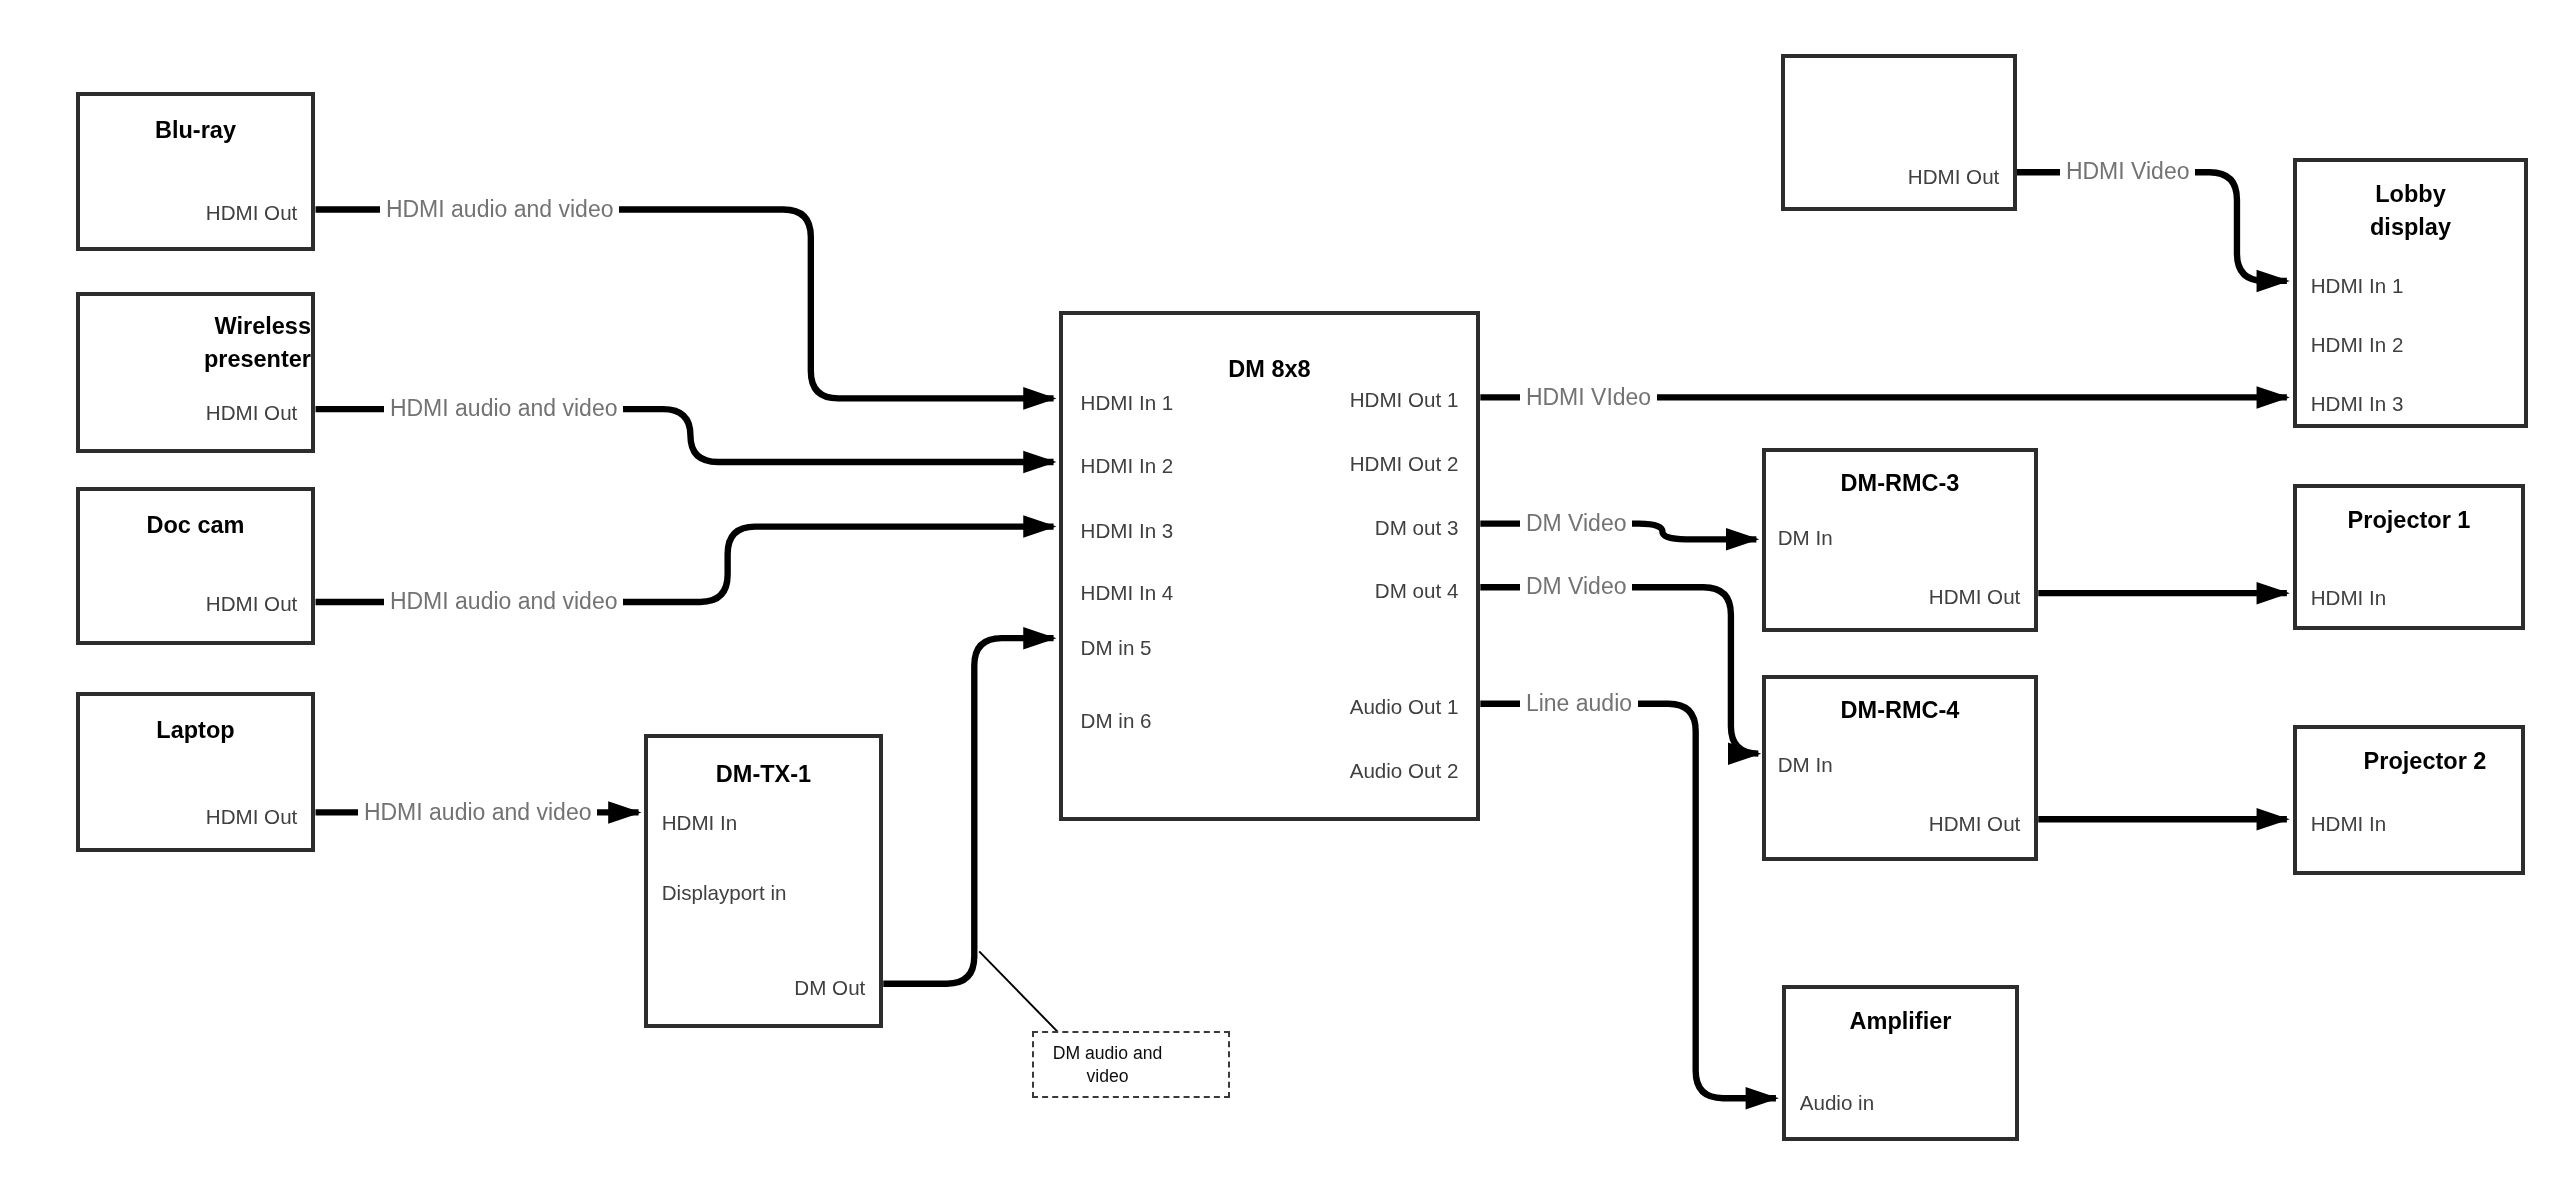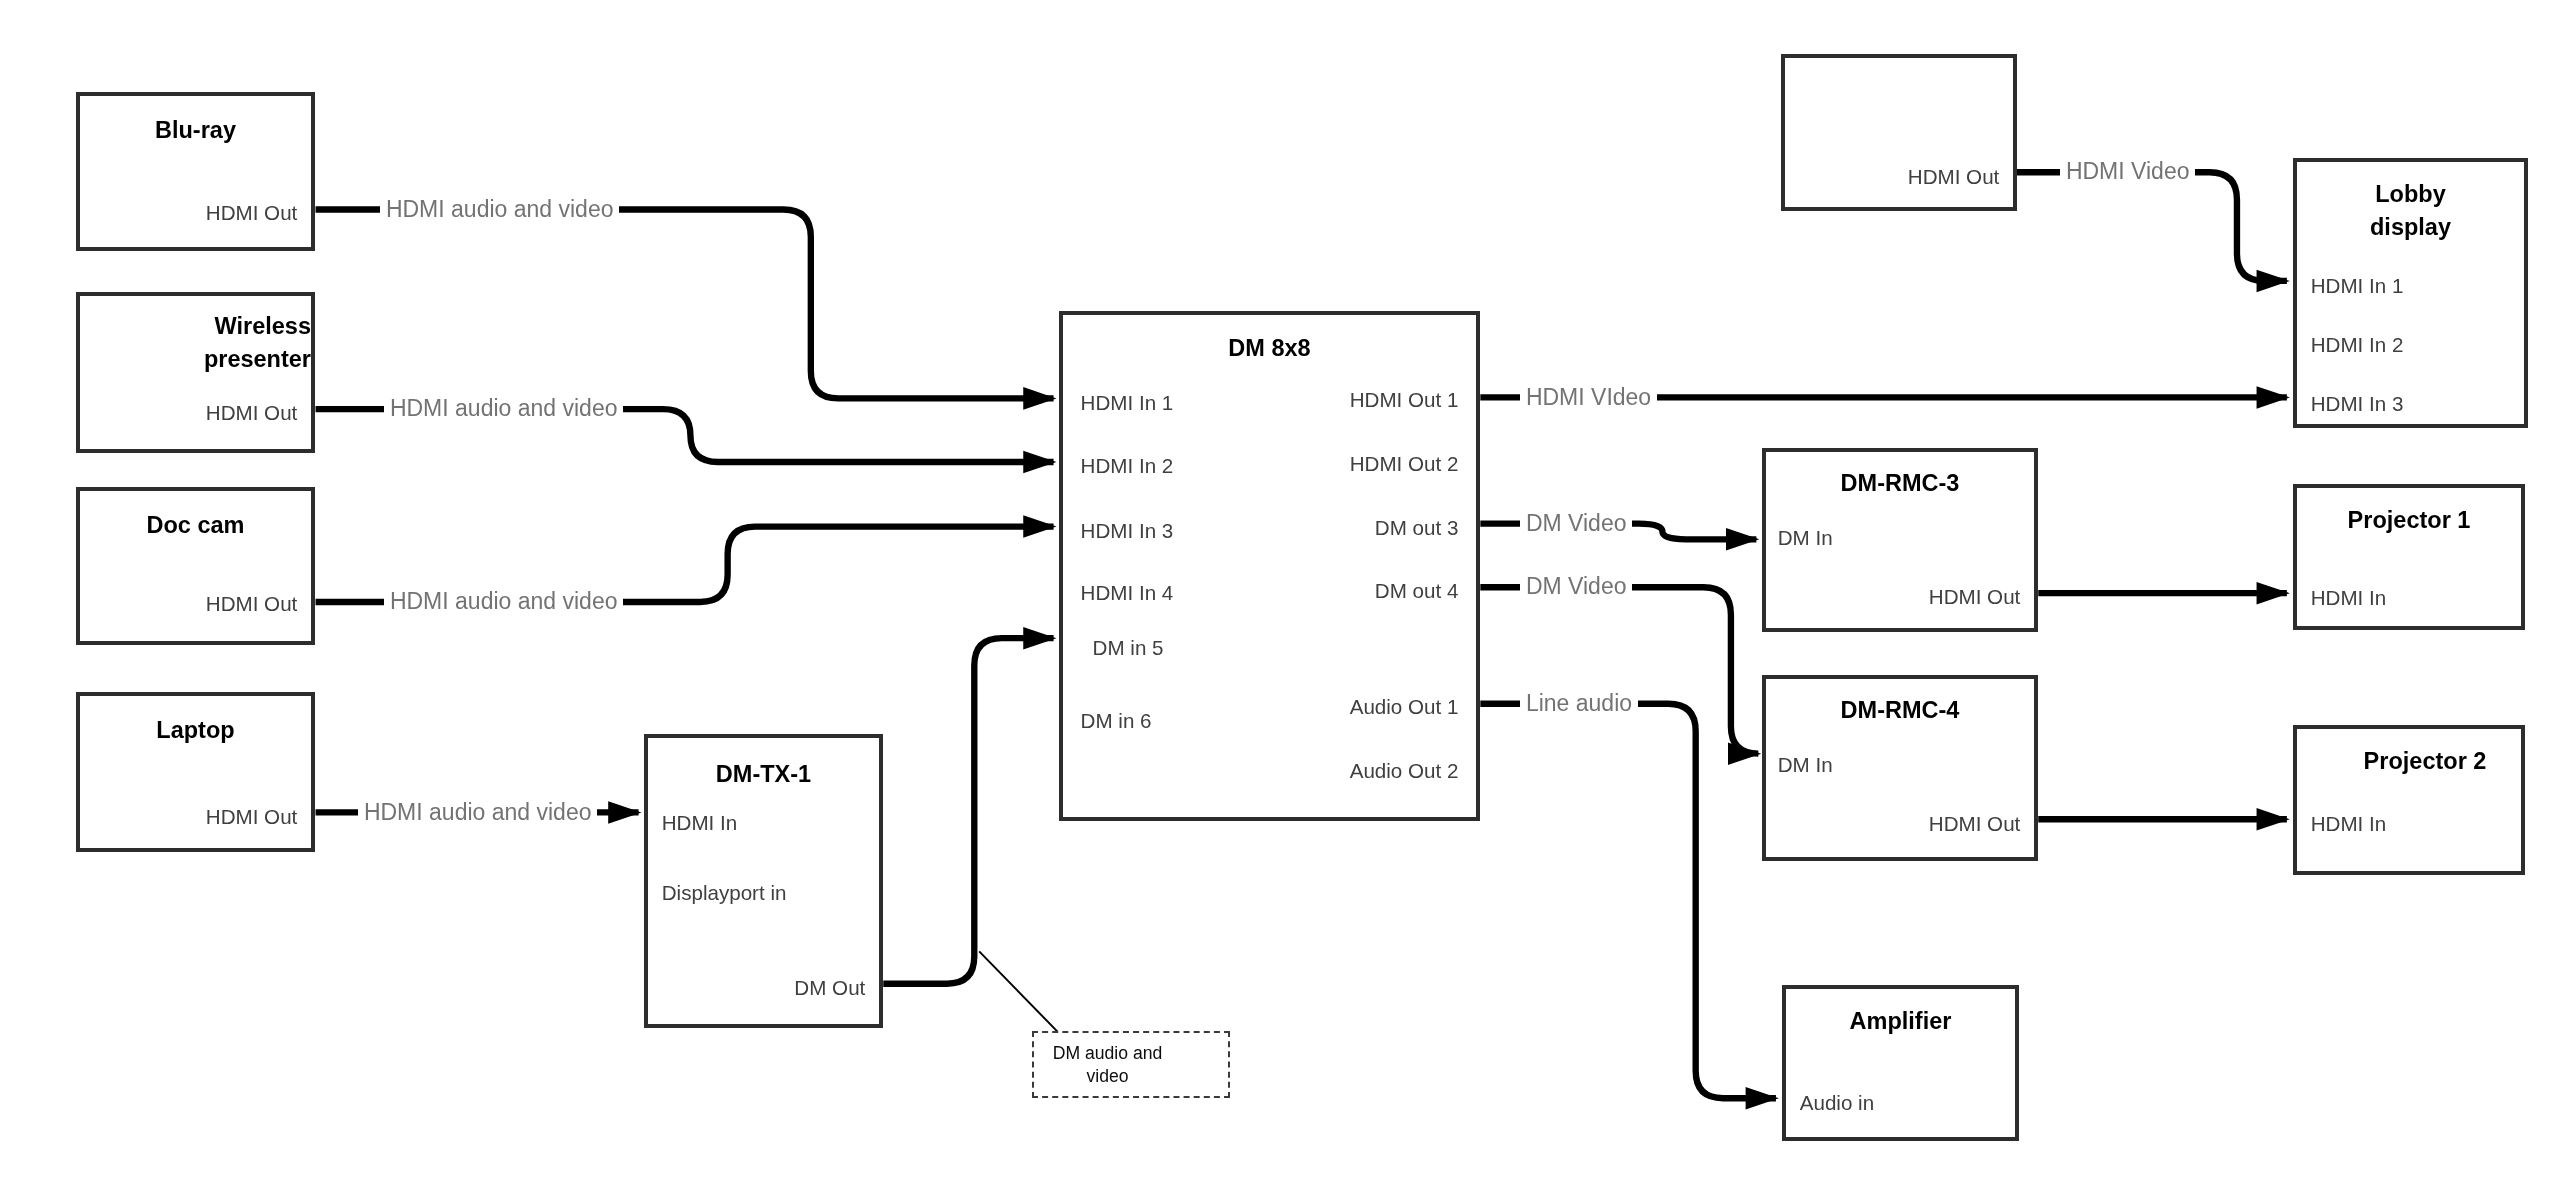--- a/index.html
+++ b/index.html
@@ -106,26 +106,26 @@
   </div>
 
   <div class="node" style="left:644px;top:734px;width:239px;height:294px;">
     <div class="title" style="top:19.6px;"><span>DM-TX-1</span></div>
     <span class="port" style="top:72px;left:13.7px;">HDMI In</span>
     <span class="port" style="top:142px;left:13.7px;">Displayport in</span>
     <span class="port" style="top:237px;right:13.7px;">DM Out</span>
   </div>
 
   <div class="node" style="left:1059px;top:311px;width:421px;height:510px;">
-    <div class="title" style="top:17px;"><span>DM 8x8</span></div>
+    <div class="title" style="top:38px;"><span>DM 8x8</span></div>
     <span class="port" style="top:75px;left:17.6px;">HDMI In 1</span>
     <span class="port" style="top:138px;left:17.6px;">HDMI In 2</span>
     <span class="port" style="top:203px;left:17.6px;">HDMI In 3</span>
     <span class="port" style="top:265px;left:17.6px;">HDMI In 4</span>
-    <span class="port" style="top:320px;left:17.6px;margin-left:12px;">DM in 5</span>
+    <span class="port" style="top:320px;left:17.6px;">DM in 5</span>
     <span class="port" style="top:393px;left:17.6px;">DM in 6</span>
     <span class="port" style="top:72px;right:17.6px;">HDMI Out 1</span>
     <span class="port" style="top:136px;right:17.6px;">HDMI Out 2</span>
     <span class="port" style="top:200px;right:17.6px;">DM out 3</span>
     <span class="port" style="top:263px;right:17.6px;">DM out 4</span>
     <span class="port" style="top:379px;right:17.6px;">Audio Out 1</span>
     <span class="port" style="top:443px;right:17.6px;">Audio Out 2</span>
   </div>
 
   <div class="node" style="left:1781px;top:54px;width:236px;height:157px;">

